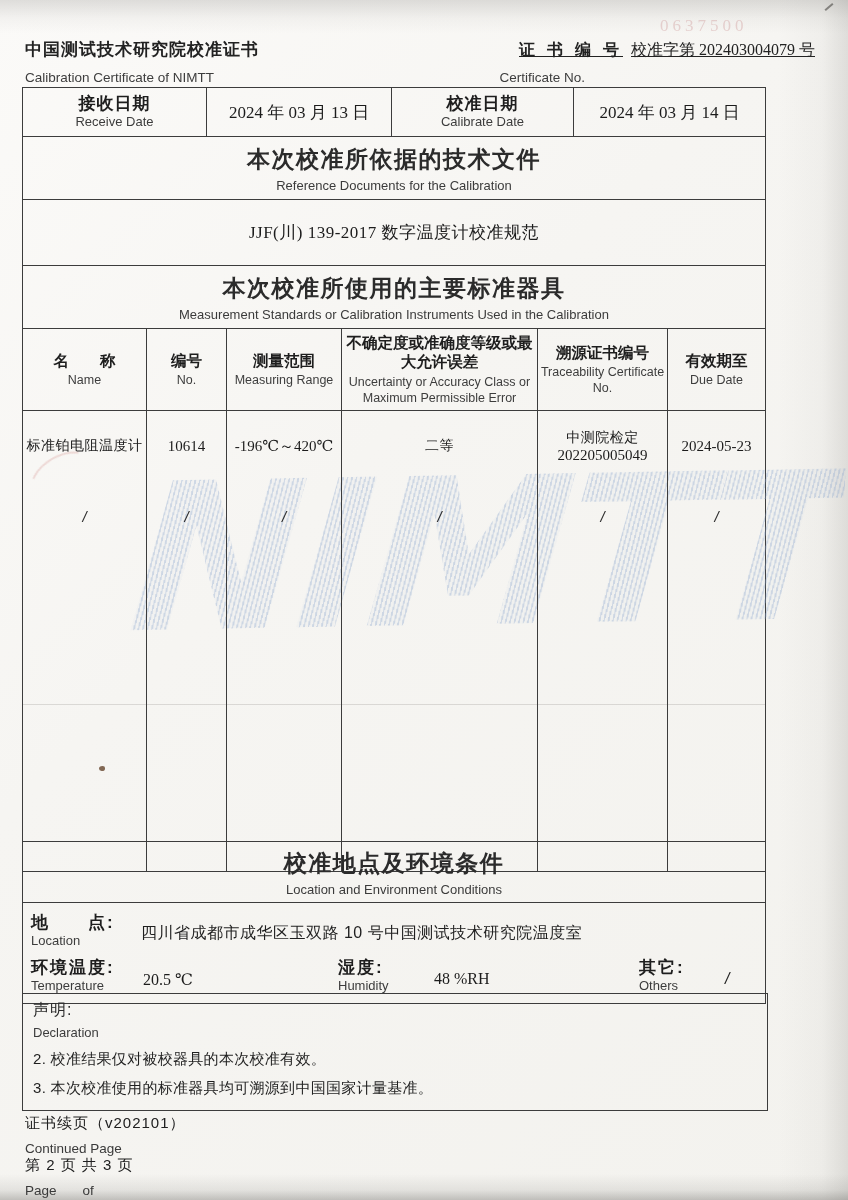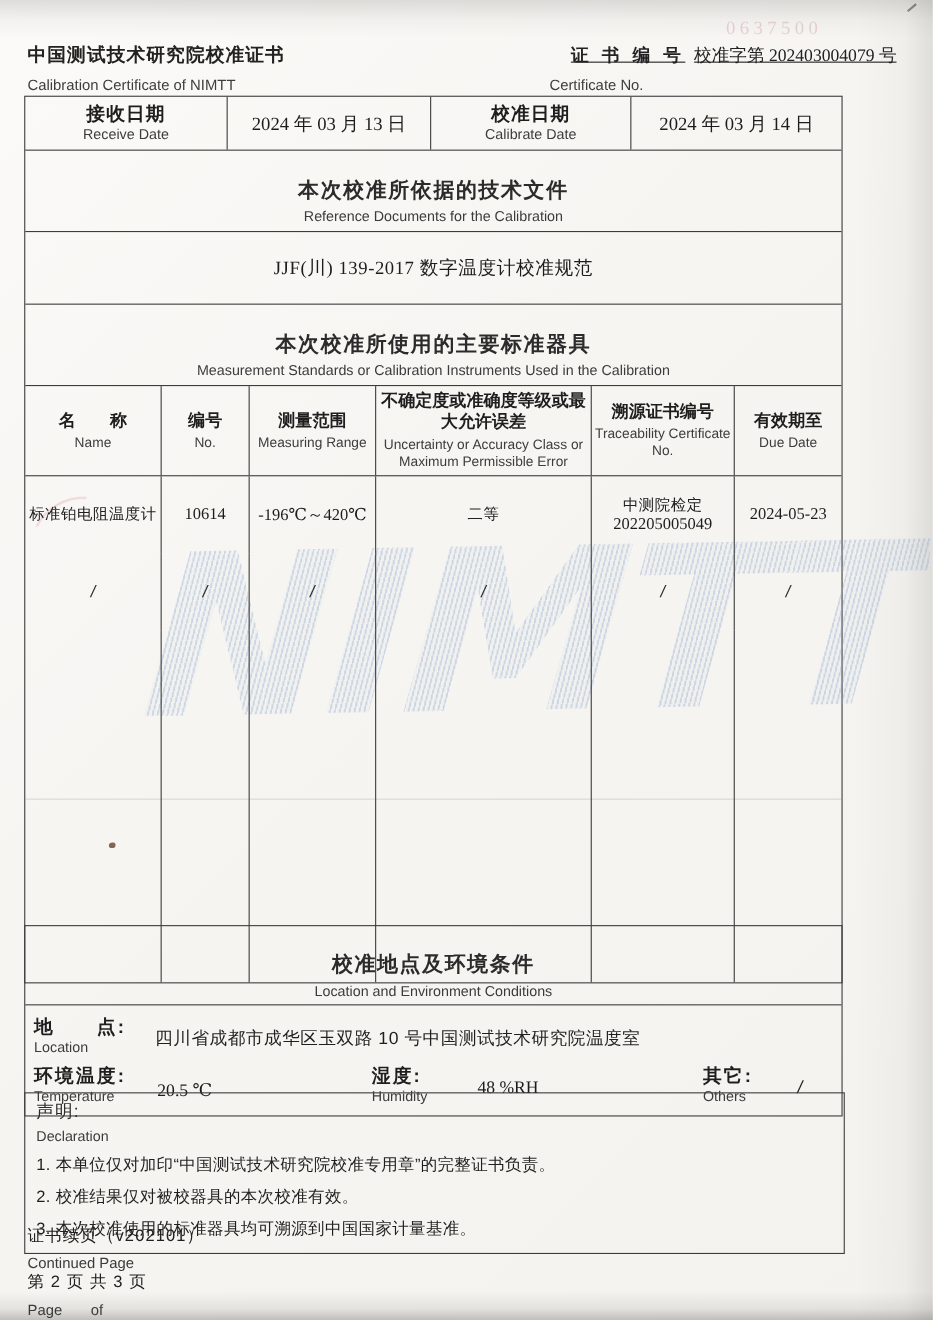--- a/index.html
+++ b/index.html
@@ -38,21 +38,21 @@
   
   .stack{ position:absolute; left:22px; top:87px; width:744px; border:1px solid #3c3c3c; }
   .dates{ display:grid; grid-template-columns:184px 185px 182px 1fr; height:48px; }
   .dates > div{ border-right:1px solid #3c3c3c; display:flex; flex-direction:column; align-items:center; justify-content:center; }
   .dates > div:last-child{ border-right:none; }
   .lbl-cn{ font-size:17px; font-weight:600; letter-spacing:1px; color:#1e1e1e; line-height:1.15; }
   .lbl-en{ font-size:13px; color:#3c3c3c; line-height:1.2; }
   .date-val{ font-size:17px; color:#1c1c1c; }
 
   .sec{ border-top:1px solid #3c3c3c; text-align:center; padding:7px 0 6px; }
-  .sec-cn{ font-size:19px; font-weight:600; letter-spacing:1.5px;margin-top:16px; }
+  .sec-cn{ font-size:23px; font-weight:600; letter-spacing:1.5px; }
   .sec-en{ font-size:13px; color:#3b3b3b; margin-top:3px; }
   .refdoc{ border-top:1px solid #3c3c3c; height:66px; display:flex; align-items:center; justify-content:center; }
   .refdoc-text{ font-size:17px; letter-spacing:.5px; color:#1d1d1d; }
 
   
   .tbl{ border-top:1px solid #3c3c3c; position:relative; }
   .tbl-head{ display:grid; grid-template-columns:124px 80px 115px 196px 130px 1fr; border-bottom:1px solid #3c3c3c; }
   .tbl-head > div{ border-right:1px solid #3c3c3c; min-height:72px; display:flex; flex-direction:column; align-items:center; justify-content:center; text-align:center; padding:4px 2px; position:relative; z-index:2; }
   .tbl-head > div:last-child{ border-right:none; }
   .th-cn{ font-size:15.5px; font-weight:600; line-height:1.25; color:#1e1e1e; }
@@ -283,21 +283,20 @@
         </div>
         <div class="env-val env-oth-val">/</div>
       </div>
     </div>
   </div>
 </div>
 
 <div class="decl">
   <div class="decl-cn">声明:</div>
   <div class="decl-en">Declaration</div>
-  <div class="decl-item">1. 本单位仅对加印“中国测试技术研究院校准专用章”的完整证书负责。</div>
   <div class="decl-item">2. 校准结果仅对被校器具的本次校准有效。</div>
   <div class="decl-item">3. 本次校准使用的标准器具均可溯源到中国国家计量基准。</div>
 </div>
 
 <div class="footer">
   <div>
     <div class="foot-cn">证书续页（v202101）</div>
     <div class="foot-en">Continued Page</div>
   </div>
   <div class="foot-right">

